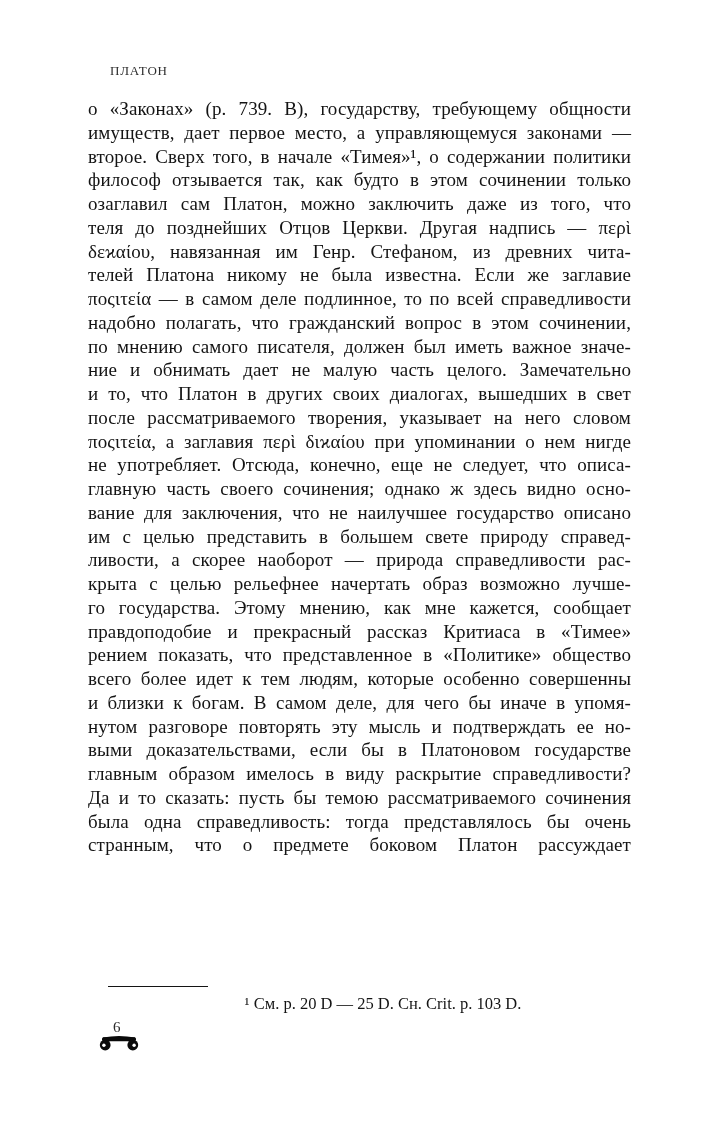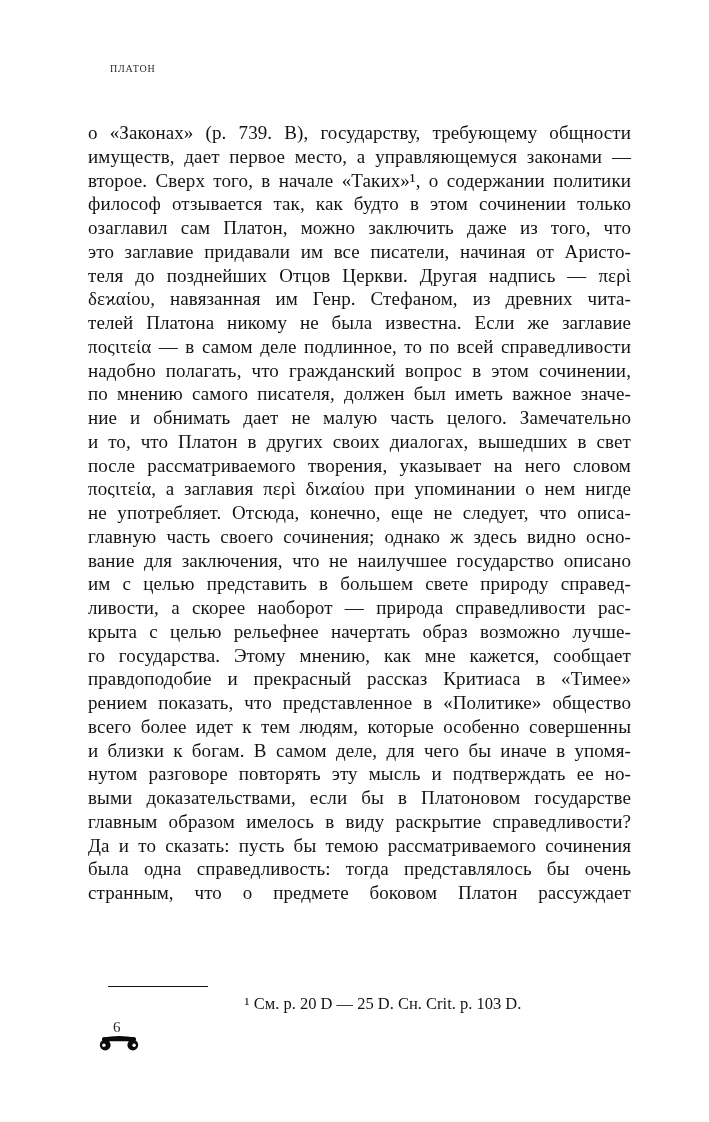--- a/index.html
+++ b/index.html
@@ -14,30 +14,29 @@
     margin: 0 auto;
     background: #ffffff;
     font-family: "Liberation Serif", "DejaVu Serif", serif;
     color: #141414;
     overflow: hidden;
   }
   .running-head {
     position: absolute;
     left: 110px;
     top: 63px;
-    font-size: 10px;
+    font-size: 13px;
     letter-spacing: 0.8px;
     color: #2c2c2c;
   }
   .body-block {
     position: absolute;
     left: 88px;
     top: 97px;
     width: 543px;
-    margin-top: 24px;
   }
   .text-line {
     font-size: 19px;
     line-height: 23.75px;
     height: 23.75px;
     text-align: justify;
     text-align-last: justify;
     -moz-text-align-last: justify;
     white-space: normal;
     letter-spacing: 0.1px;
@@ -77,24 +76,23 @@
 </head>
 <body>
 
 <div class="page">
 
   <div class="running-head">ПЛАТОН</div>
 
   <div class="body-block">
       <div class="text-line">о «Законах» (p. 739. B), государству, требующему общности</div>
       <div class="text-line">имуществ, дает первое место, а управляющемуся законами —</div>
-      <div class="text-line">второе. Сверх того, в начале «Таких»¹, о содержании политики</div>
+      <div class="text-line">второе. Сверх того, в начале «Тимея»¹, о содержании политики</div>
       <div class="text-line">философ отзывается так, как будто в этом сочинении только</div>
       <div class="text-line">озаглавил сам Платон, можно заключить даже из того, что</div>
-      <div class="text-line">это заглавие придавали им все писатели, начиная от Аристо-</div>
       <div class="text-line">теля до позднейших Отцов Церкви. Другая надпись — περὶ</div>
       <div class="text-line">δεϰαίου, навязанная им Генр. Стефаном, из древних чита-</div>
       <div class="text-line">телей Платона никому не была известна. Если же заглавие</div>
       <div class="text-line">ποςιτεία — в самом деле подлинное, то по всей справедливости</div>
       <div class="text-line">надобно полагать, что гражданский вопрос в этом сочинении,</div>
       <div class="text-line">по мнению самого писателя, должен был иметь важное значе-</div>
       <div class="text-line">ние и обнимать дает не малую часть целого. Замечательно</div>
       <div class="text-line">и то, что Платон в других своих диалогах, вышедших в свет</div>
       <div class="text-line">после рассматриваемого творения, указывает на него словом</div>
       <div class="text-line">ποςιτεία, а заглавия περὶ διϰαίου при упоминании о нем нигде</div>

